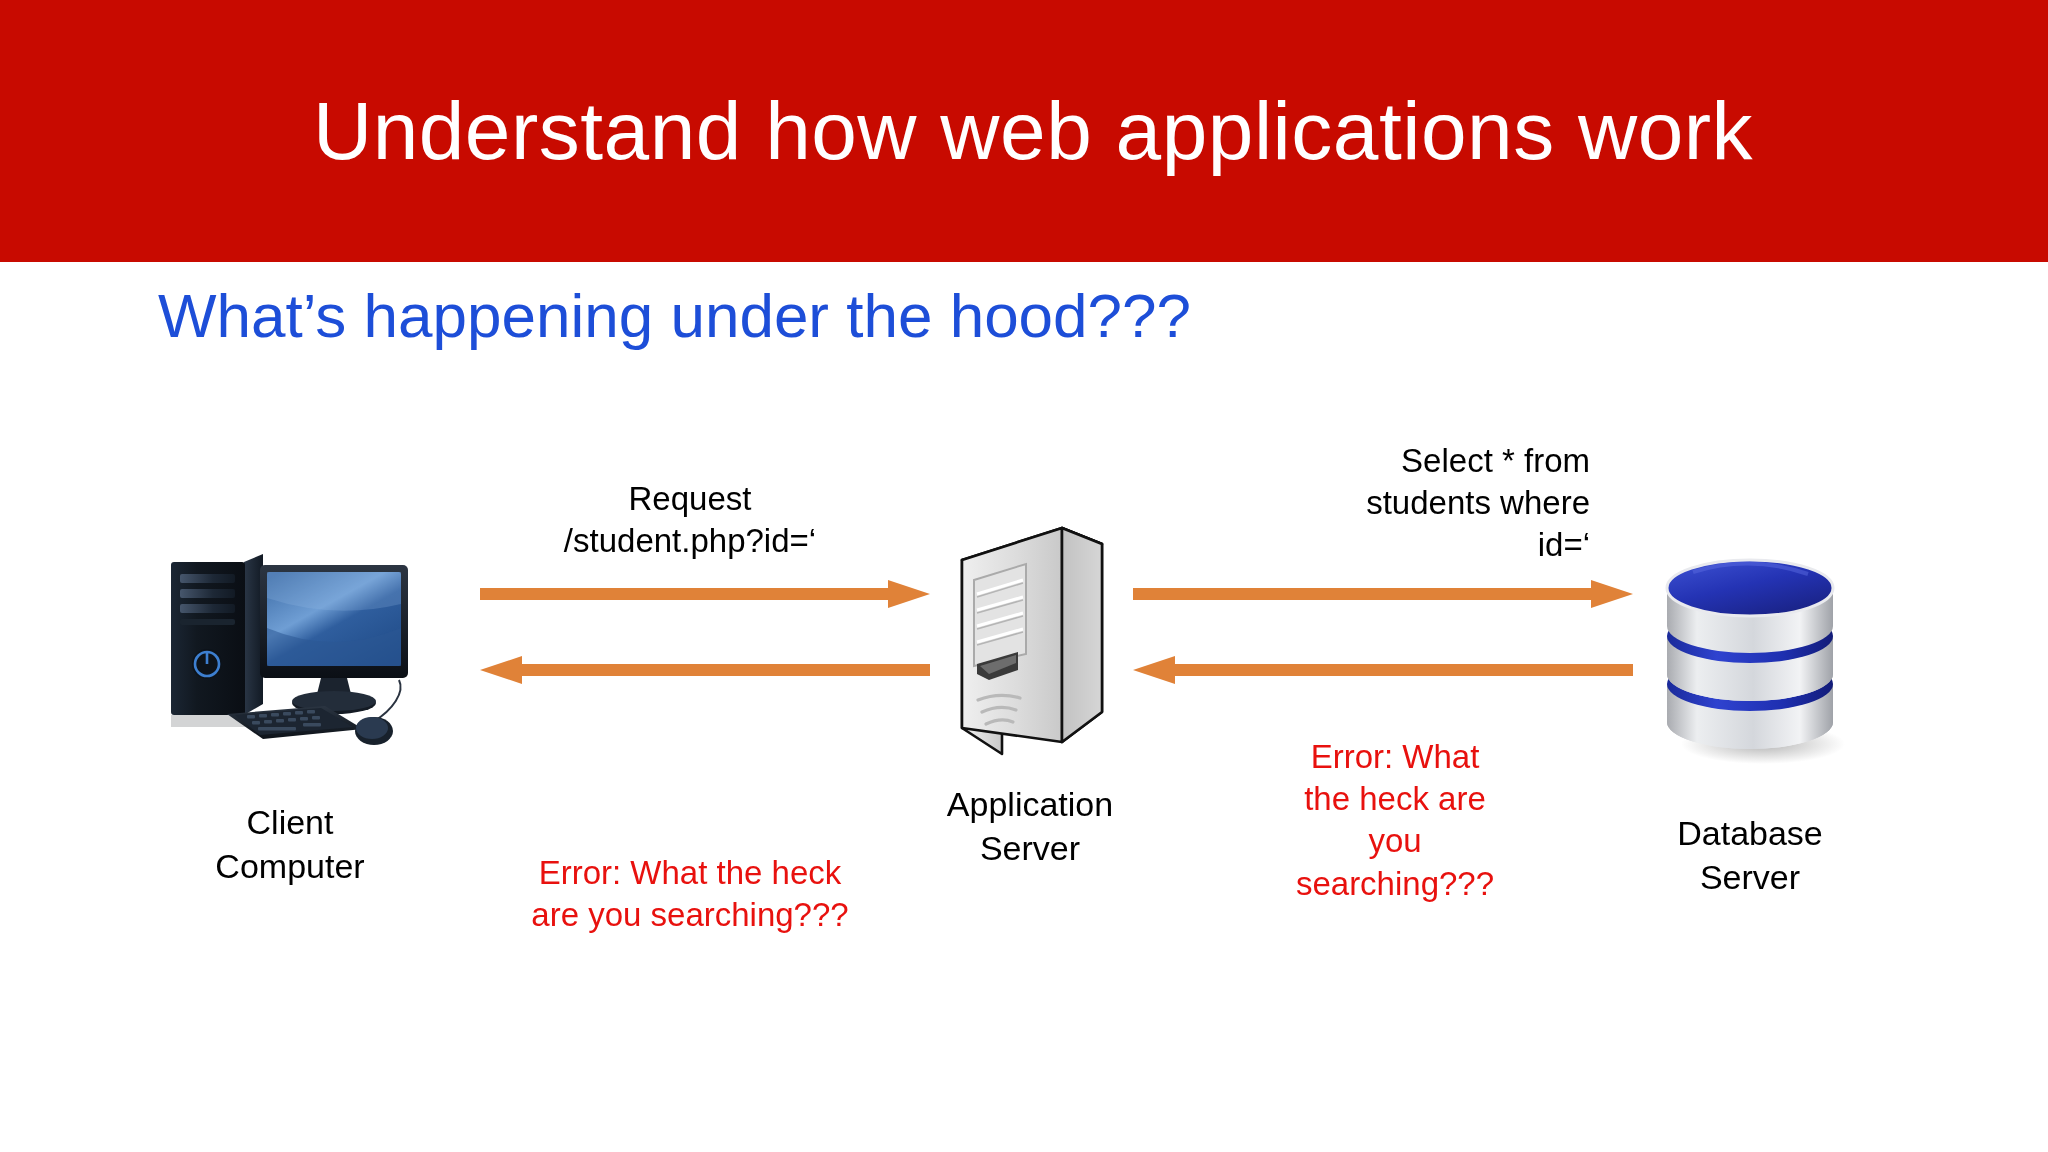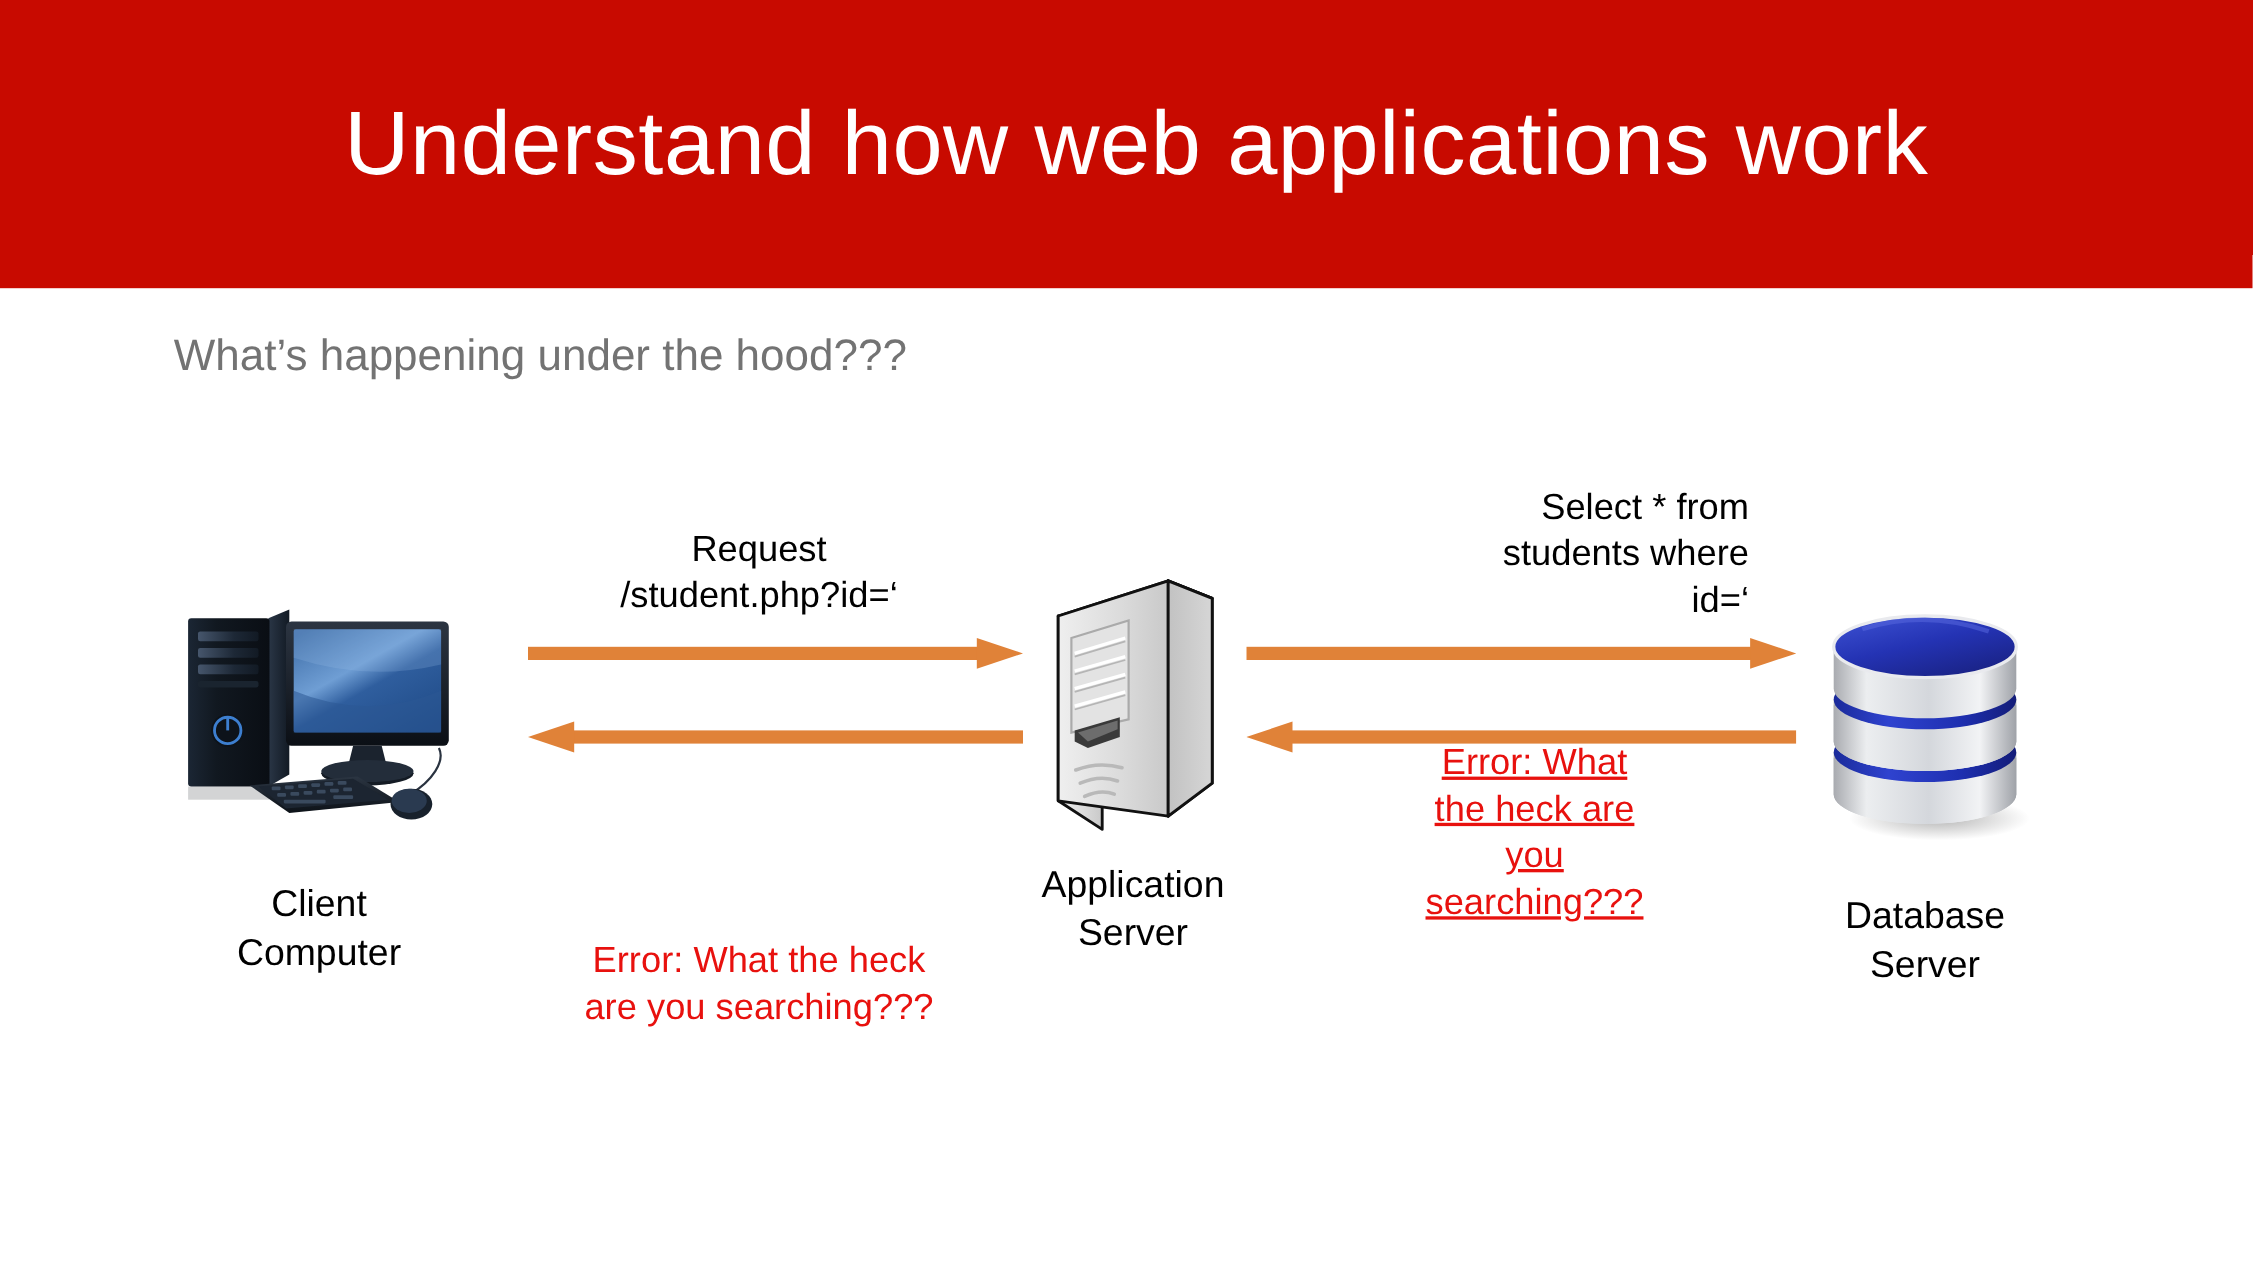--- a/index.html
+++ b/index.html
@@ -39,23 +39,23 @@
     font-weight: 400;
     line-height: 1.1;
     letter-spacing: 0.5px;
     white-space: nowrap;
   }
 
   
   #subtitle {
     position: absolute;
     left: 158px;
-    top: 300px;
-    color: #737373;
-    font-size: 40px;
+    top: 280px;
+    color: #1d4ed8;
+    font-size: 62px;
     font-weight: 400;
     line-height: 1.15;
     white-space: nowrap;
   }
 
   
   .dtext {
     position: absolute;
     color: #000000;
     font-size: 33px;
@@ -314,21 +314,21 @@
 /student.php?id=‘</div>
 
 
   <div class="dtext center err" style="left:490px; top:835px; width:400px;margin-top:17px;">Error: What the heck
 are you searching???</div>
 
   <div class="dtext left" style="left:1250px; top:440px; width:340px;">Select * from
 students where
 id=‘</div>
 
-  <div class="dtext center err" style="left:1280px; top:672px; width:230px;text-decoration:underline;">Error: What
+  <div class="dtext center err" style="left:1280px; top:736px; width:230px;">Error: What
 the heck are
 you
 searching???</div>
 
   <div class="node-label" style="left:140px; top:800px; width:300px;">Client
 Computer</div>
 
   <div class="node-label" style="left:880px; top:782px; width:300px;">Application
 Server</div>
 

